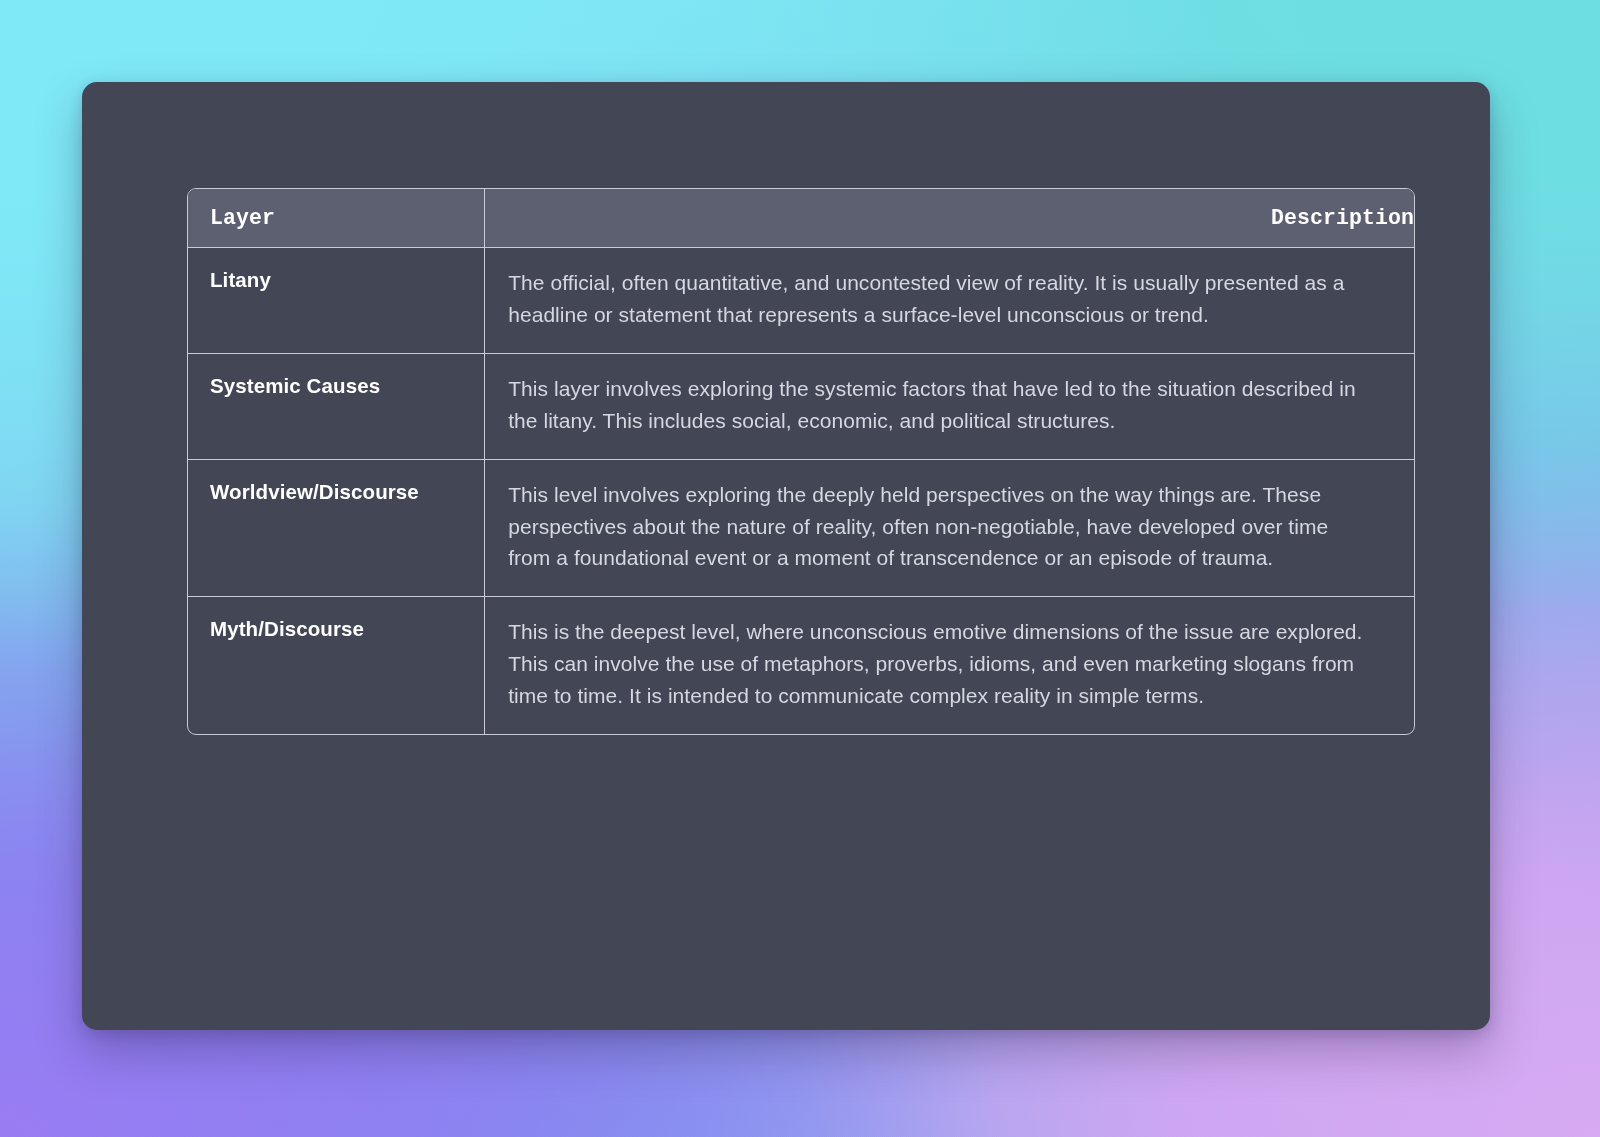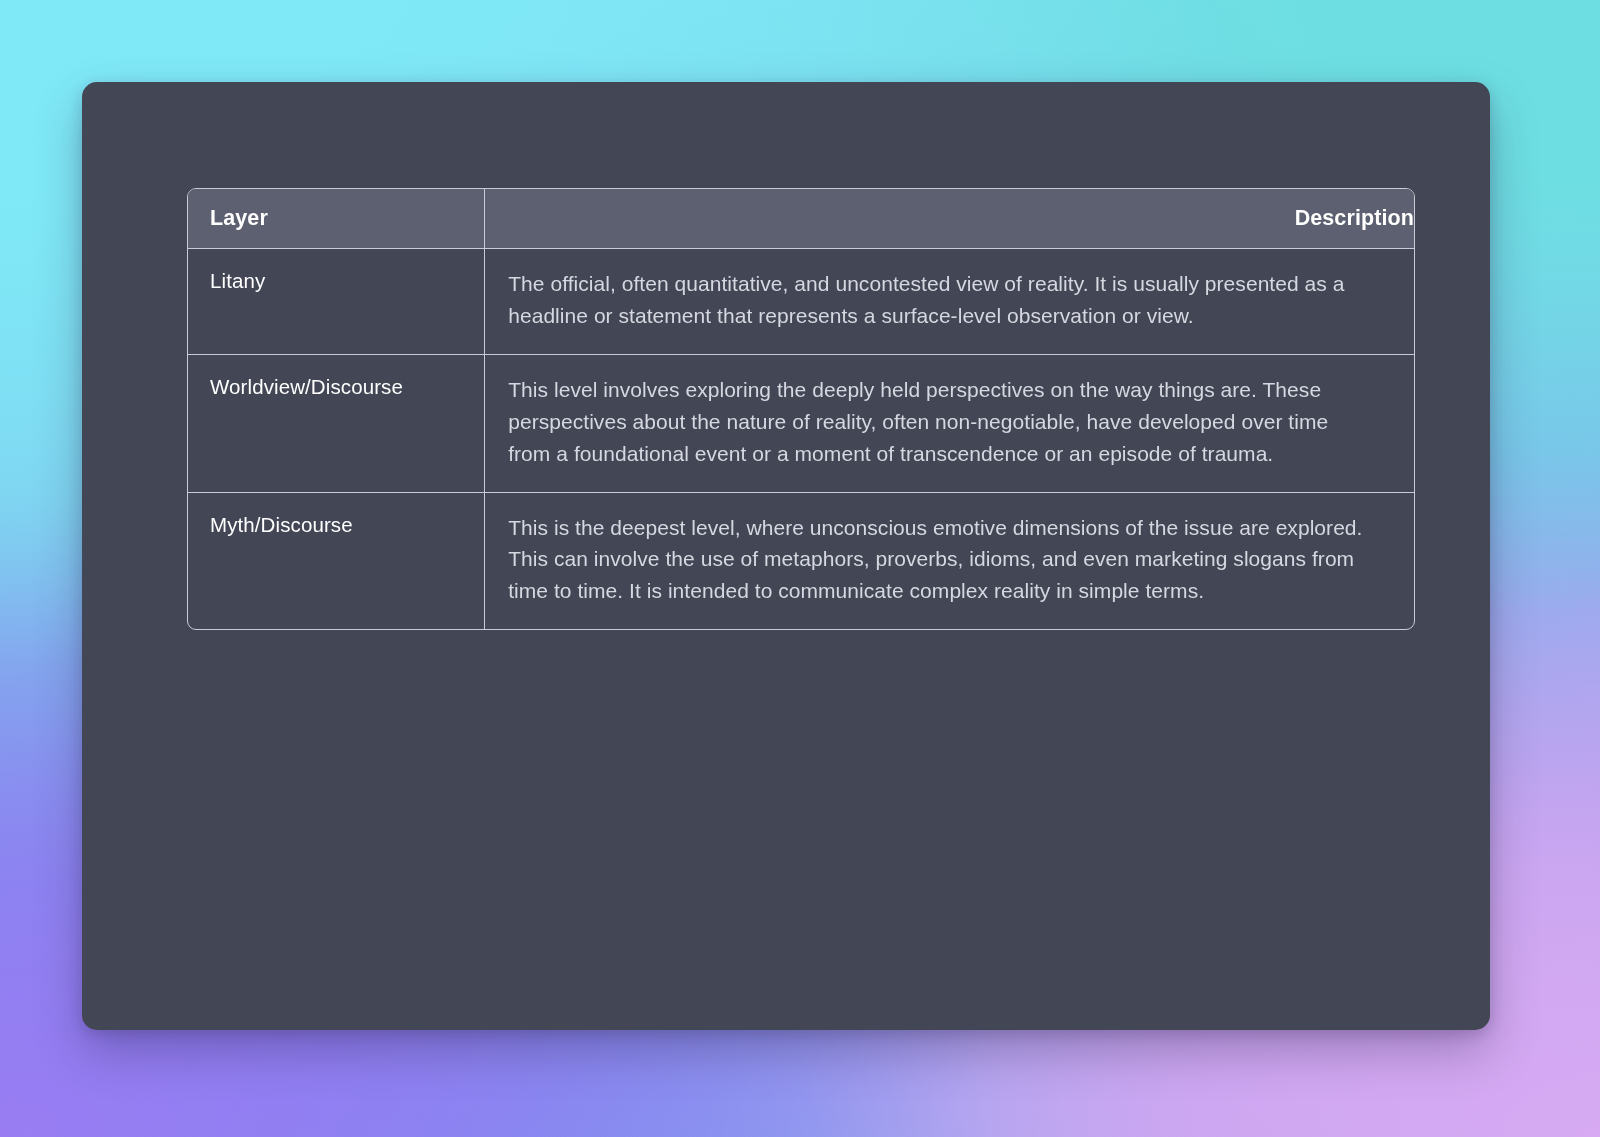--- a/index.html
+++ b/index.html
@@ -62,38 +62,39 @@
 
   thead th {
     background:#5d6070;
     color:#ffffff;
     font-size:21.5px;
     font-weight:bold;
     text-align:left;
     padding:17px 0 17px 22px;
     border-bottom:1px solid #c9ccd7;
     letter-spacing:.1px;
+    font-family:Liberation Mono, monospace;
   }
   thead th.th-desc {
     border-left:1px solid #c9ccd7;
     padding-left:23px;
     text-align:right;
   }
 
   tbody td {
     vertical-align:top;
     border-bottom:1px solid #c9ccd7;
     padding:19px 0 22px 22px;
   }
   tbody tr:last-child td { border-bottom:none; }
 
   td.cell-layer {
     color:#ffffff;
     font-size:20.5px;
-    font-weight:normal;
+    font-weight:bold;
     line-height:1.3;
     letter-spacing:.1px;
     white-space:nowrap;
   }
 
   td.cell-desc {
     color:#d5d8e1;
     font-size:21px;
     font-weight:normal;
     line-height:1.52;
@@ -121,21 +122,25 @@
       <thead>
         <tr>
           <th class="th-layer">Layer</th>
           <th class="th-desc">Description</th>
         </tr>
       </thead>
 
       <tbody>
         <tr>
           <td class="cell-layer">Litany</td>
-          <td class="cell-desc">The official, often quantitative, and uncontested view of reality. It is usually presented as a headline or statement that represents a surface-level observation or view.</td>
+          <td class="cell-desc">The official, often quantitative, and uncontested view of reality. It is usually presented as a headline or statement that represents a surface-level unconscious or trend.</td>
+        </tr>
+        <tr>
+          <td class="cell-layer">Systemic Causes</td>
+          <td class="cell-desc">This layer involves exploring the systemic factors that have led to the situation described in the litany. This includes social, economic, and political structures.</td>
         </tr>
         <tr>
           <td class="cell-layer">Worldview/Discourse</td>
           <td class="cell-desc">This level involves exploring the deeply held perspectives on the way things are. These perspectives about the nature of reality, often non-negotiable, have developed over time from a foundational event or a moment of transcendence or an episode of trauma.</td>
         </tr>
         <tr>
           <td class="cell-layer">Myth/Discourse</td>
           <td class="cell-desc">This is the deepest level, where unconscious emotive dimensions of the issue are explored. This can involve the use of metaphors, proverbs, idioms, and even marketing slogans from time to time. It is intended to communicate complex reality in simple terms.</td>
         </tr>
       </tbody>

